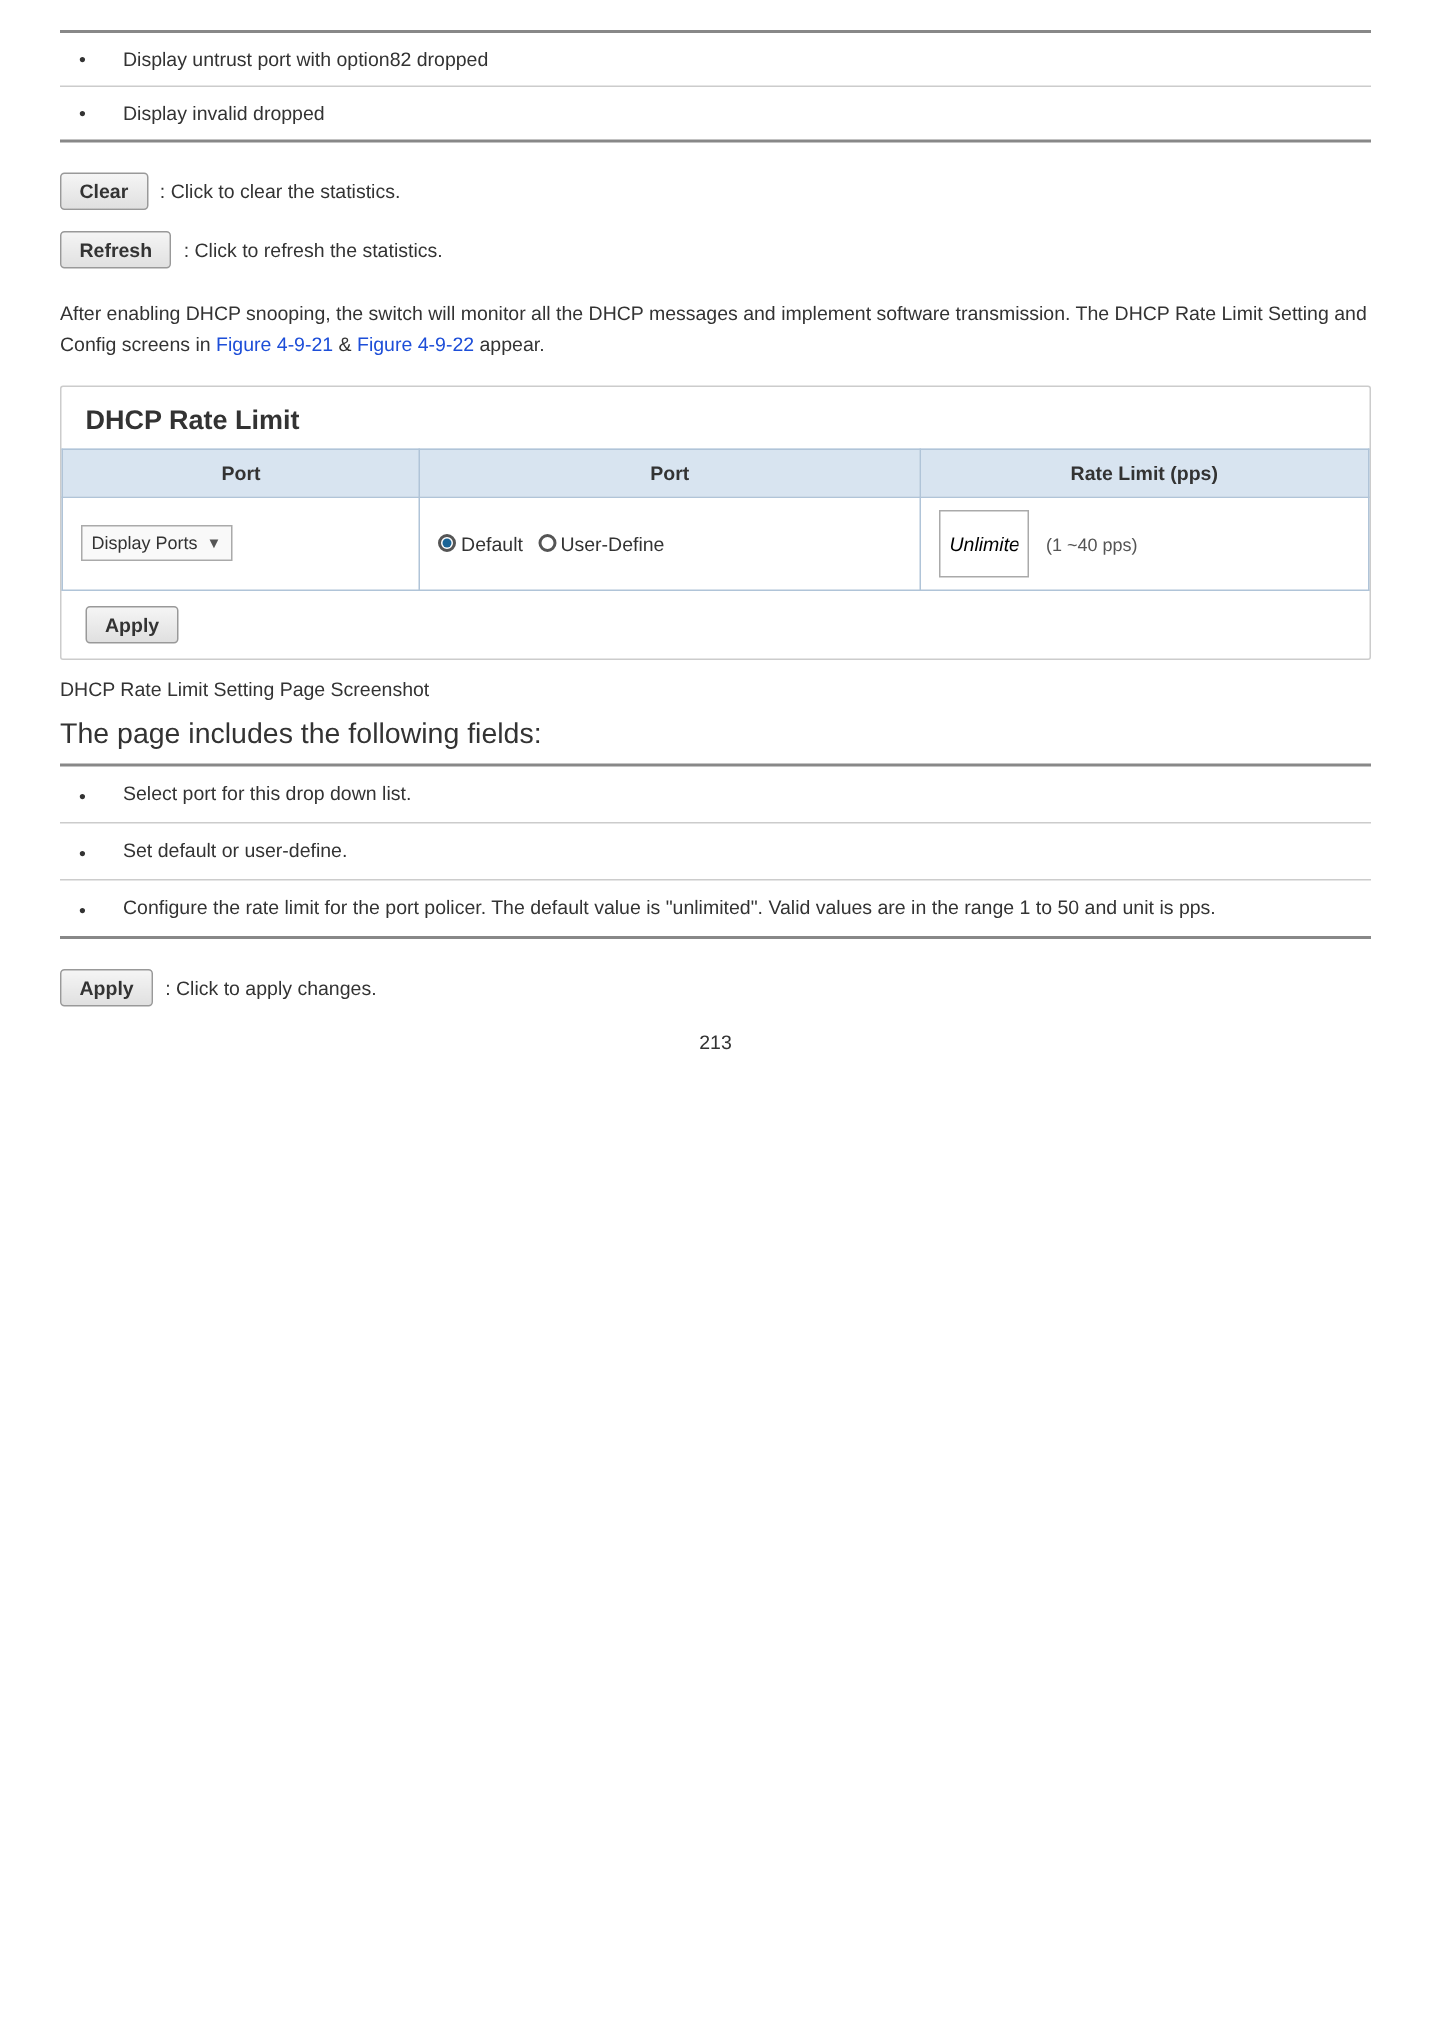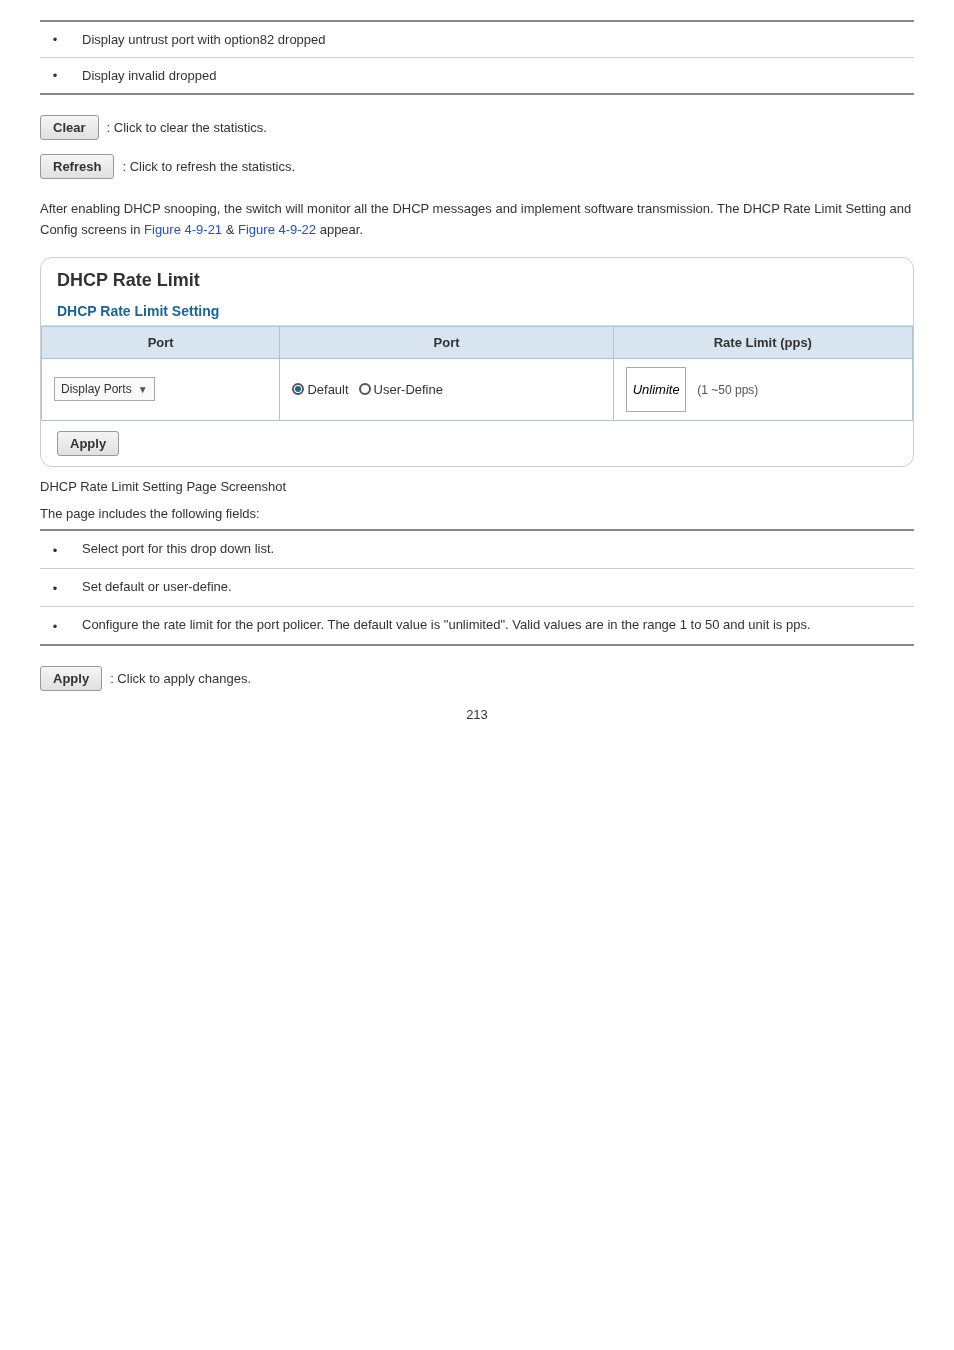--- a/index.html
+++ b/index.html
@@ -60,21 +60,21 @@
     
     .description-text {
       margin: 20px 0 16px 0;
       font-size: 13px;
       line-height: 1.6;
     }
 
     
     .dhcp-rate-limit-box {
       border: 1px solid #ccc;
-      border-radius: 12px;
+      border-radius: 2px;
       margin-bottom: 12px;
       background: #fff;
     }
     .dhcp-rate-limit-title {
       padding: 12px 16px 8px 16px;
       font-size: 18px;
       font-weight: bold;
       color: #333;
     }
     .dhcp-rate-limit-subtitle {
@@ -174,21 +174,21 @@
     
     .caption-text {
       text-align: left;
       font-size: 13px;
       margin: 8px 0 12px 0;
       color: #333;
     }
 
     
     .fields-intro {
-      font-size: 13px;
+      font-size: 19px;
       margin-bottom: 8px;
     }
 
     
     .fields-table {
       width: 100%;
       border-collapse: collapse;
       border-top: 2px solid #888;
       border-bottom: 2px solid #888;
       margin-bottom: 20px;
@@ -258,21 +258,20 @@
   <span>: Click to refresh the statistics.</span>
 </div>
 
 <div class="description-text">
   After enabling DHCP snooping, the switch will monitor all the DHCP messages and implement software transmission. The
   DHCP Rate Limit Setting and Config screens in <a class="link-text">Figure 4-9-21</a> &amp; <a class="link-text">Figure 4-9-22</a> appear.
 </div>
 
 <div class="dhcp-rate-limit-box">
   <div class="dhcp-rate-limit-title">DHCP Rate Limit</div>
-  <div class="dhcp-rate-limit-subtitle">DHCP Rate Limit Setting</div>
 
   <table class="rate-limit-table">
     <thead>
       <tr>
         <th>Port</th>
         <th>Port</th>
         <th>Rate Limit (pps)</th>
       </tr>
     </thead>
     <tbody>
@@ -292,21 +291,21 @@
               <span>Default</span>
             </label>
             <label class="radio-label">
               <span class="radio-dot empty"></span>
               <span>User-Define</span>
             </label>
           </div>
         </td>
         <td>
           <input class="unlimited-input" type="text" value="Unlimited" style="">
-          <span class="pps-hint">(1 ~50 pps)</span>
+          <span class="pps-hint">(1 ~40 pps)</span>
         </td>
       </tr>
     </tbody>
   </table>
 
   <div class="apply-row">
     <button class="btn-apply">Apply</button>
   </div>
 </div>
 

